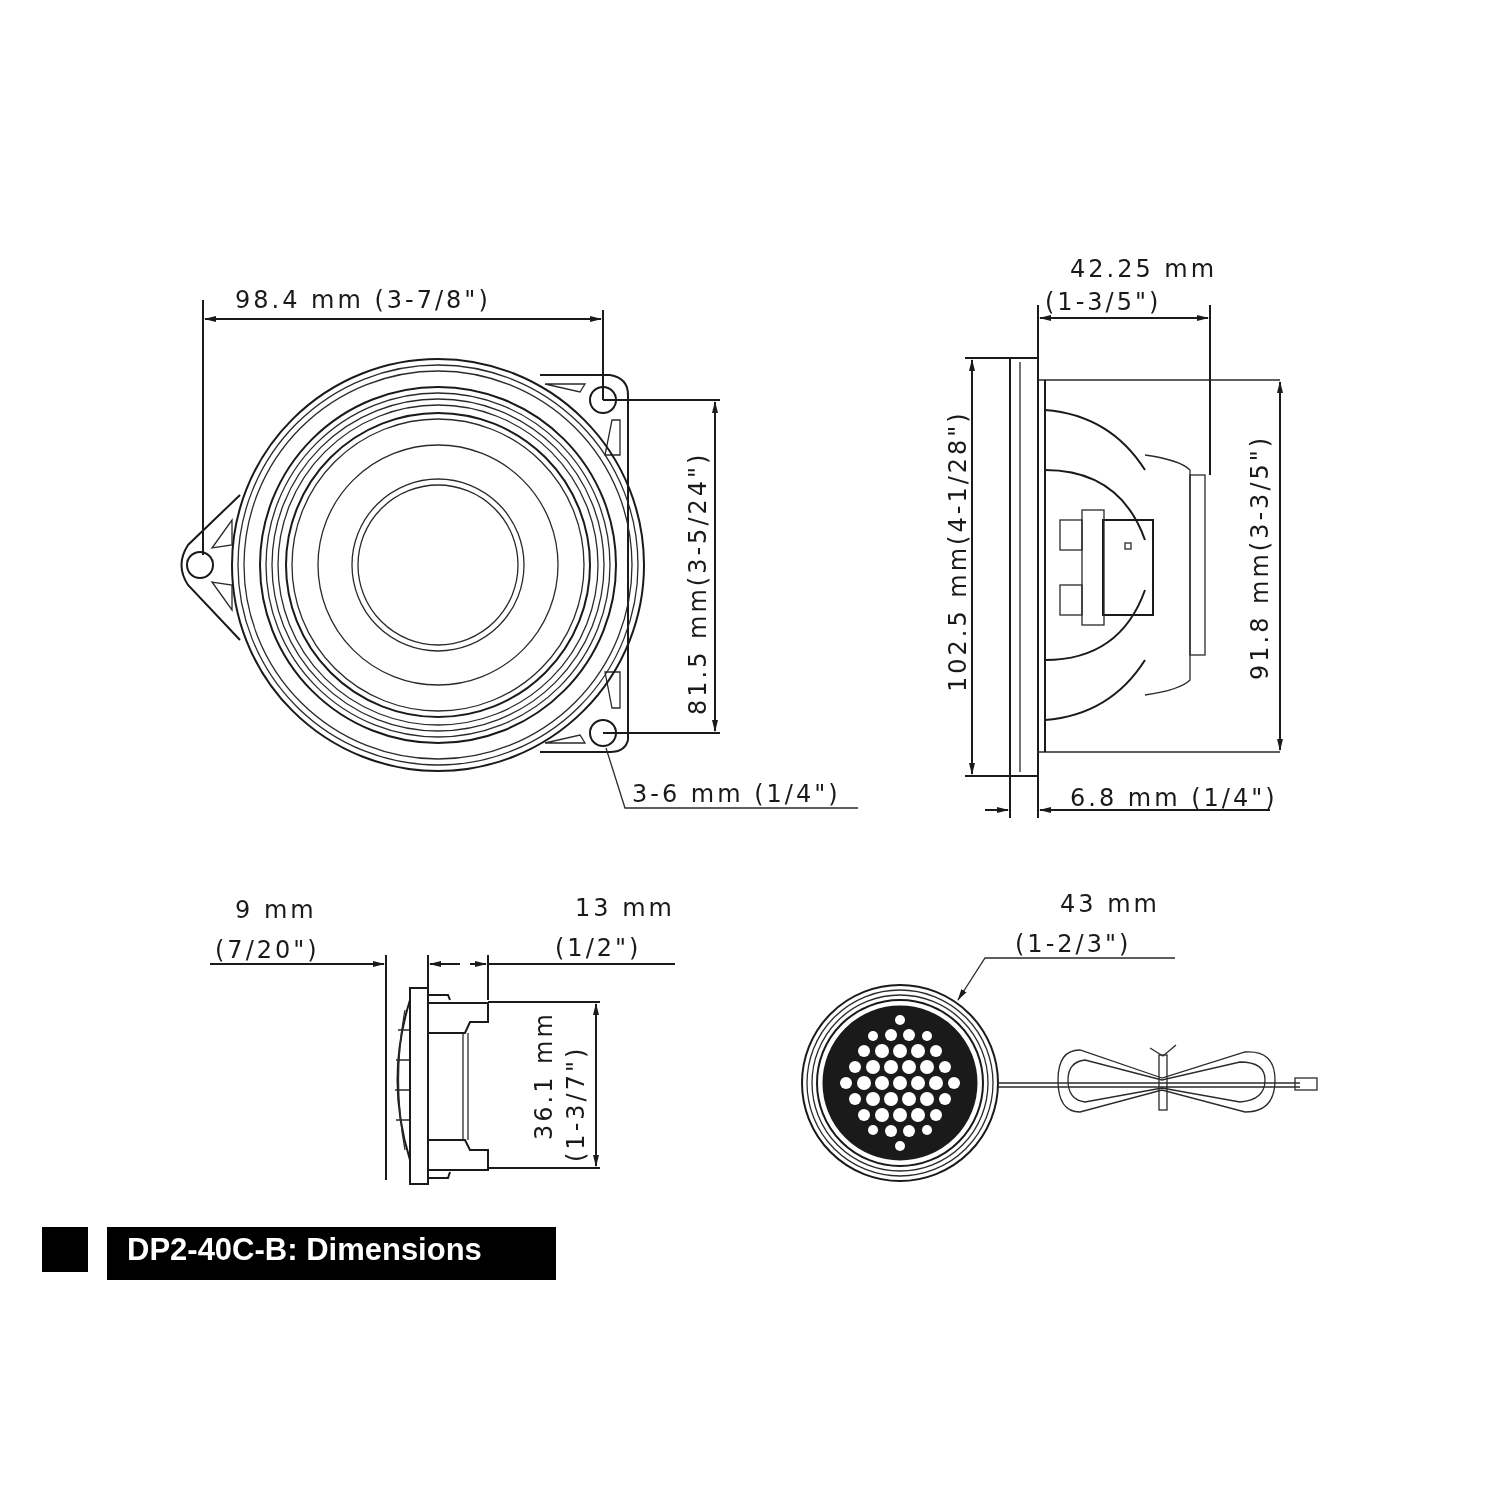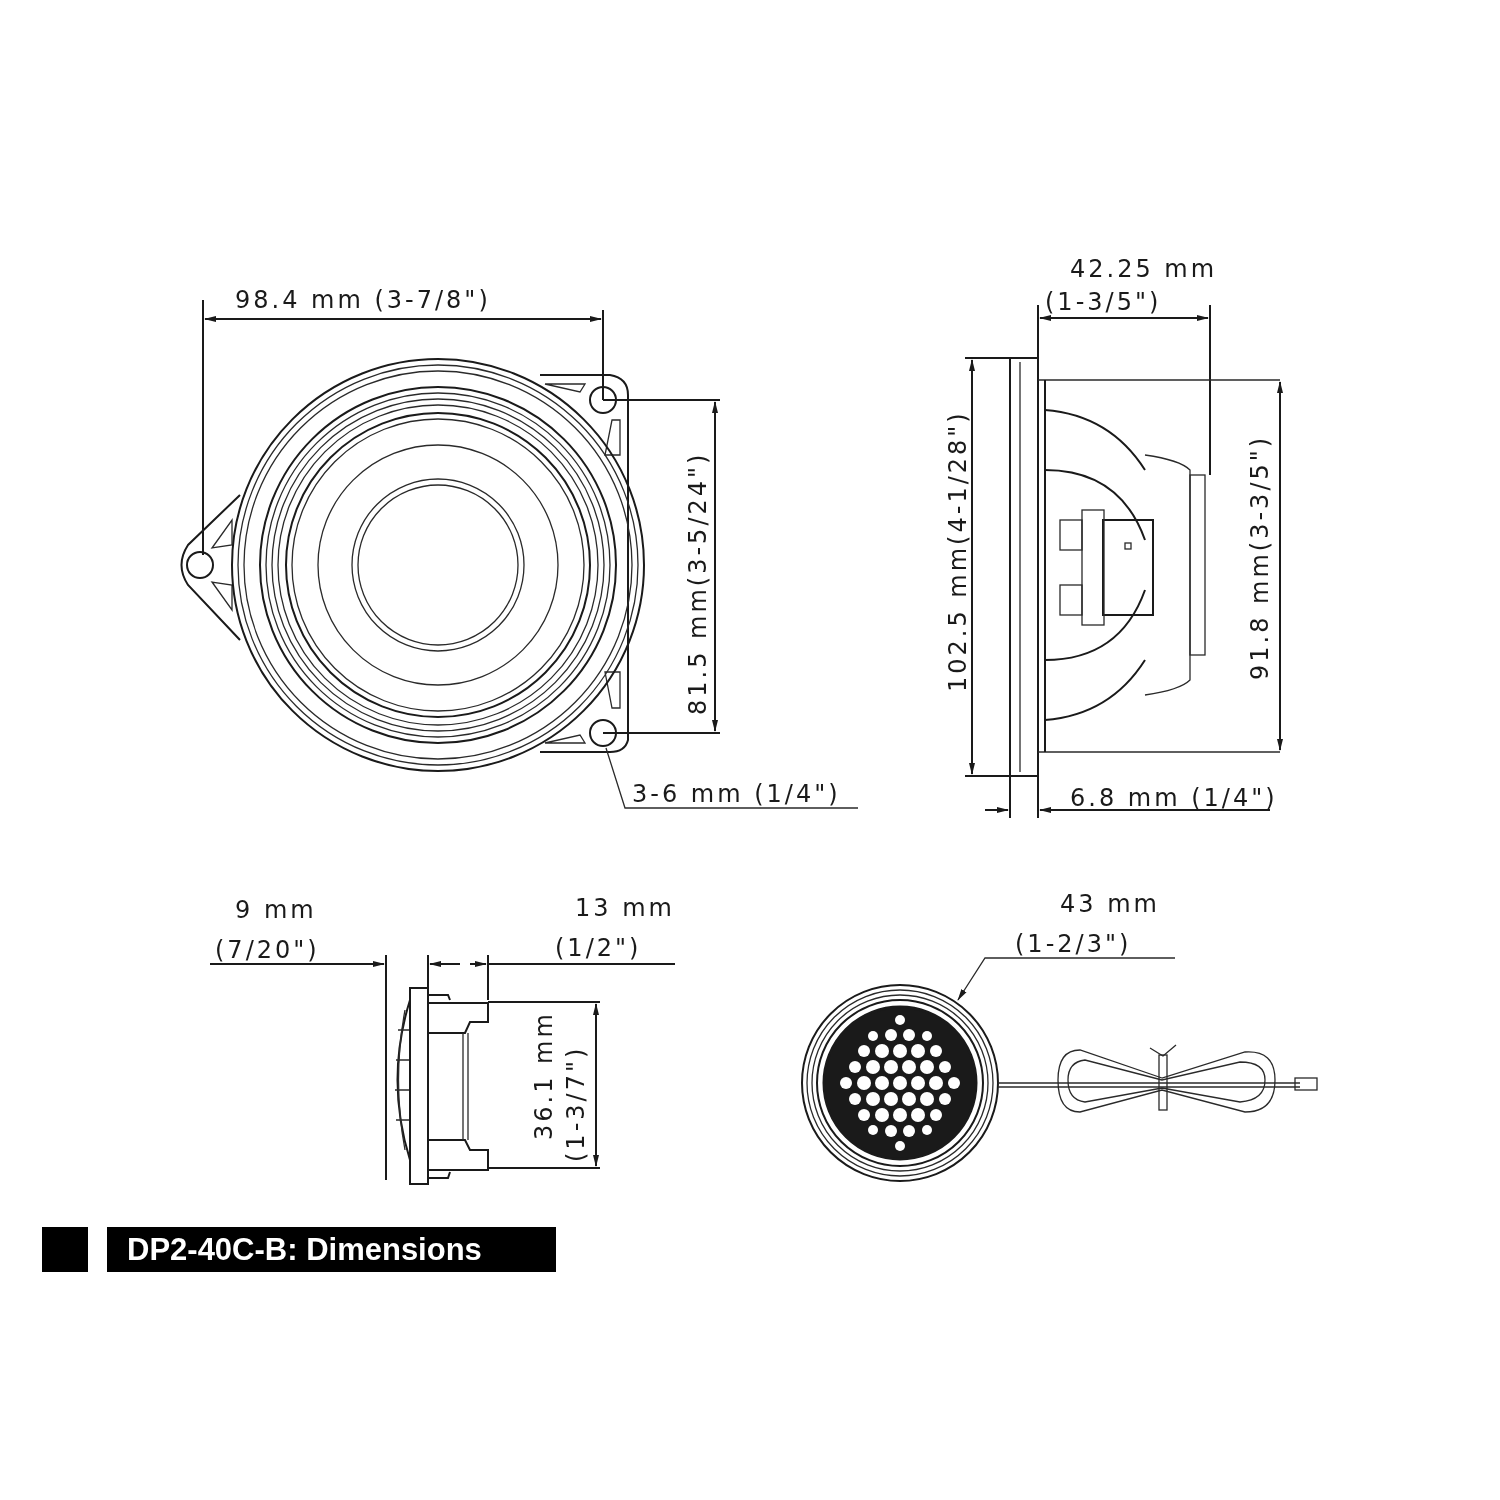--- a/index.html
+++ b/index.html
@@ -2,21 +2,21 @@
 <html><head>
 <meta charset="utf-8">
 <style>
   html, body { margin: 0; padding: 0; background: #ffffff; }
   body { width: 1500px; height: 1500px; position: relative; overflow: hidden; font-family: "Liberation Sans", sans-serif; }
   svg.drawing { position: absolute; left: 0; top: 0; width: 1500px; height: 1500px; }
   .dim { font-family: "DejaVu Sans", sans-serif; font-size: 24px; fill: #1a1a1a; letter-spacing: 3px; }
   .ln { stroke: #1a1a1a; fill: none; stroke-width: 2; }
   .thin { stroke: #2a2a2a; fill: none; stroke-width: 1.3; }
   .caption-block { position: absolute; left: 42px; top: 1227px; width: 46px; height: 45px; background: #000; }
-  .caption { position: absolute; left: 107px; top: 1227px; width: 449px; height: 45px; background: #000; color: #fff;
+  .caption { position: absolute; left: 107px; top: 1227px; width: 449px; height: 53px; background: #000; color: #fff;
     font-family: "Liberation Sans", sans-serif; font-weight: bold; font-size: 31px; line-height: 45px; padding-left: 20px; box-sizing: border-box; }
 </style>
 </head>
 <body>
 
 <svg class="drawing" viewBox="0 0 1500 1500" xmlns="http://www.w3.org/2000/svg">
   <defs>
     <marker id="arr" markerWidth="12" markerHeight="8" refX="11" refY="4" orient="auto-start-reverse" markerUnits="userSpaceOnUse">
       <path d="M0,1 L12,4 L0,7 z" fill="#1a1a1a"></path>
     </marker>

